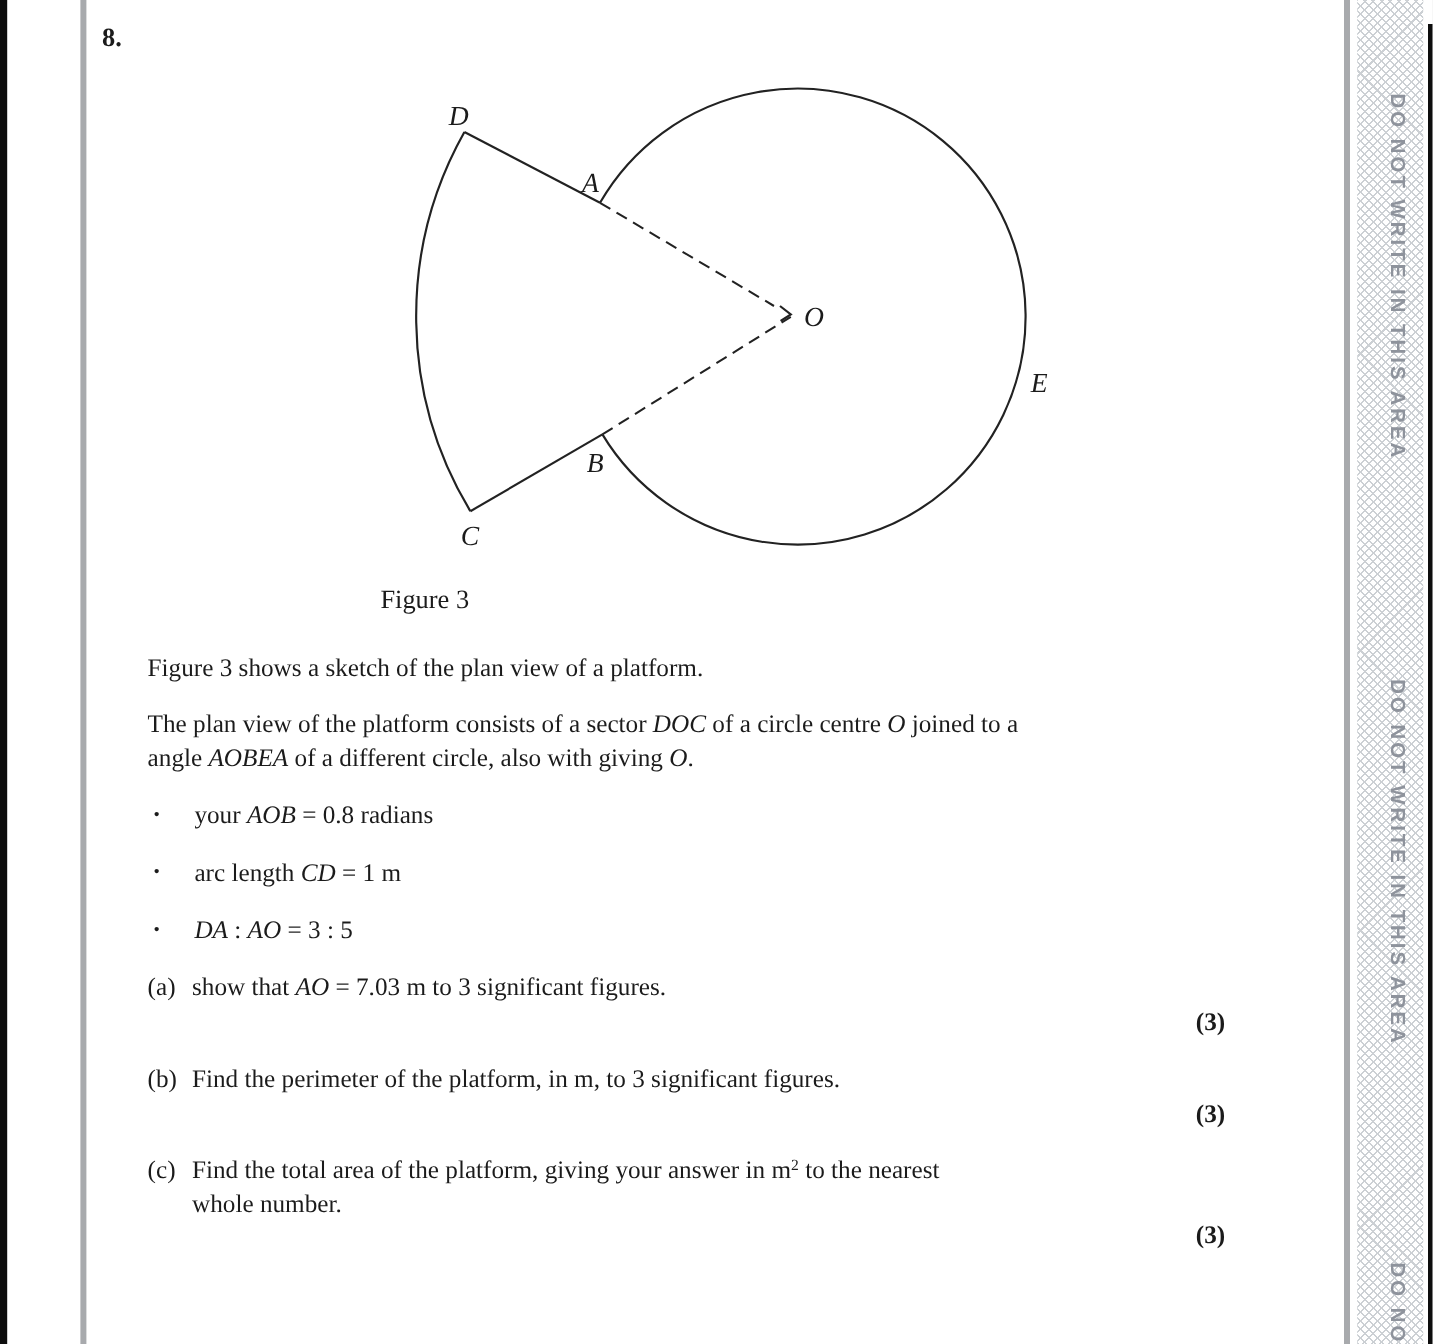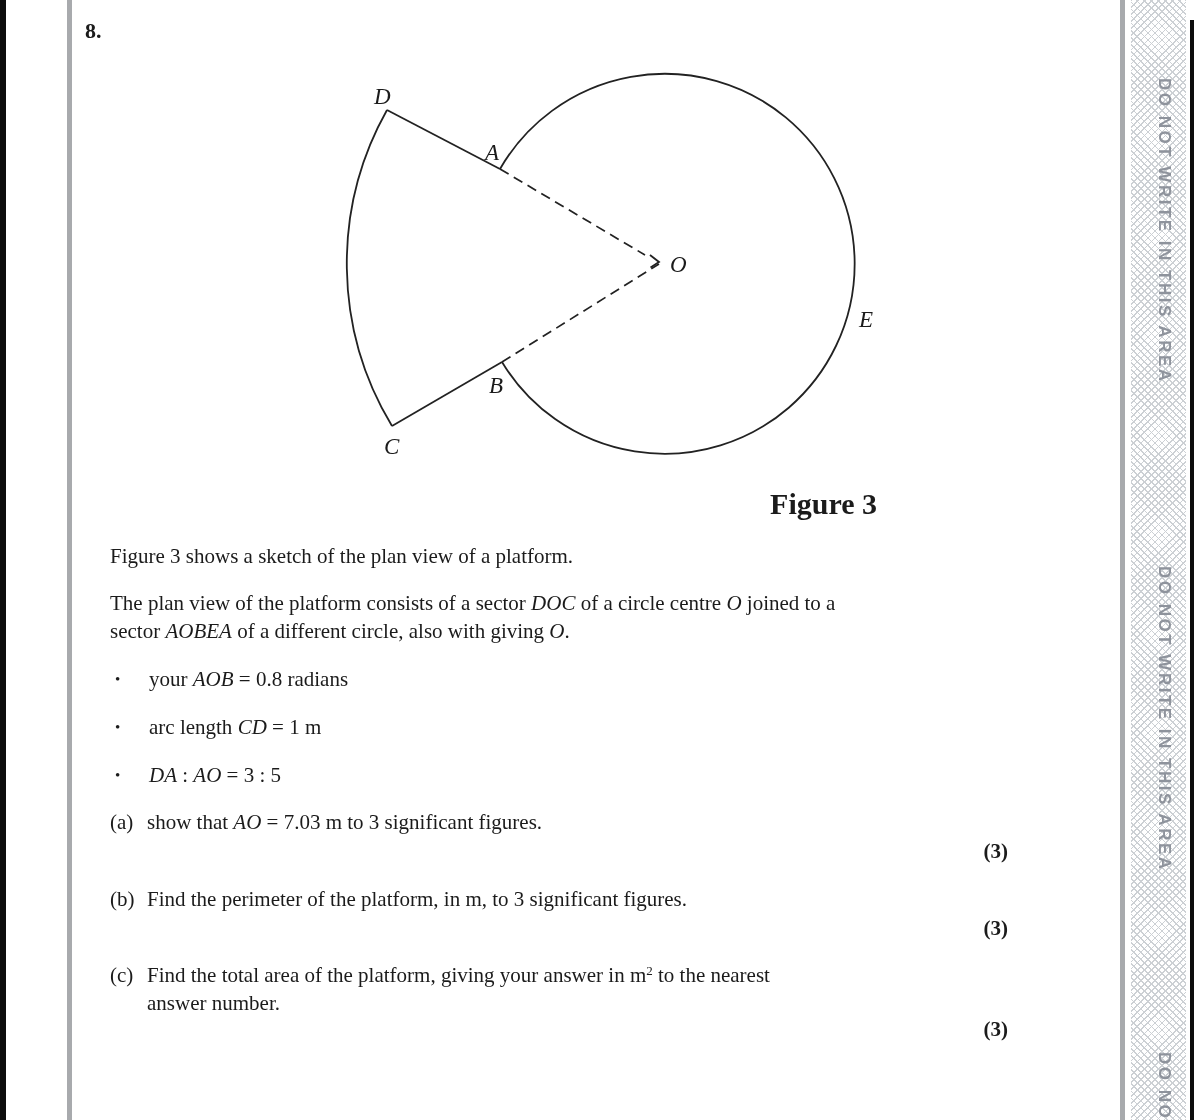--- a/index.html
+++ b/index.html
@@ -17,23 +17,23 @@
   .rule-left{left:67px;}
   .rule-right{left:1120px;}
   
   .qnum{position:absolute;left:85px;top:18px;font-weight:bold;font-size:22px;}
   
   .figure{position:absolute;left:320px;top:55px;width:580px;height:420px;}
   .figure path{stroke:#222;fill:none;}
   .figure .solid{stroke-width:1.8;}
   .figure .dashed{stroke-width:1.7;stroke-dasharray:10 6;}
   .figure text{font-family:"Liberation Serif","DejaVu Serif",serif;font-style:italic;font-size:23px;fill:#1b1b1b;}
-  .caption{position:absolute;left:317px;top:487px;width:560px;text-align:right;font-weight:bold;font-size:30px;}
+  .caption{position:absolute;left:317px;top:487px;width:560px;text-align:left;font-weight:normal;font-size:22px;}
   
-  .body{position:absolute;left:110px;top:542px;width:898px;font-size:21px;line-height:28px;}
+  .body{position:absolute;left:123px;top:542px;width:898px;font-size:21px;line-height:28px;}
   .body p{margin:0;}
   .desc{margin-top:19px !important;}
   .given{margin-top:21px !important;}
   .bullet{display:flex;margin-top:20px;}
   .dot{width:39px;flex:0 0 39px;padding-left:5px;box-sizing:border-box;font-size:15px;line-height:28px;}
   .btext{flex:1;}
   .part{display:flex;}
   .part-a{margin-top:19px;}
   .part-b{margin-top:20px;}
   .part-c{margin-top:19px;}
@@ -86,21 +86,21 @@
     <text x="670" y="272">O</text>
     <text x="489" y="393">B</text>
     <text x="384" y="454">C</text>
     <text x="859" y="327">E</text>
   </svg>
 
   <div class="caption">Figure 3</div>
 
   <div class="body">
     <p class="intro"><span>Figure 3 shows a sketch of the plan view of a platform.</span></p>
-    <p class="desc"><span>The plan view of the platform consists of a sector </span><i>DOC</i><span> of a circle centre </span><i>O</i><span> joined to a</span><br><span>sector </span><i>AOBEA</i><span> of a different circle, also with giving </span><i>O</i><span>.</span></p>
+    <p class="desc"><span>The plan view of the platform consists of a sector </span><i>DOC</i><span> of a circle centre </span><i>O</i><span> joined to a</span><br><span>angle </span><i>AOBEA</i><span> of a different circle, also with giving </span><i>O</i><span>.</span></p>
 
     <div class="bullet">
       <span class="dot">•</span>
       <span class="btext"><span>your </span><i>AOB</i><span> = 0.8 radians</span></span>
     </div>
     <div class="bullet">
       <span class="dot">•</span>
       <span class="btext"><span>arc length </span><i>CD</i><span> = 1 m</span></span>
     </div>
     <div class="bullet">
@@ -115,21 +115,21 @@
     <p class="marks">(3)</p>
 
     <div class="part part-b">
       <span class="plabel">(b)</span>
       <span class="ptext"><span>Find the perimeter of the platform, in m, to 3 significant figures.</span></span>
     </div>
     <p class="marks">(3)</p>
 
     <div class="part part-c">
       <span class="plabel">(c)</span>
-      <span class="ptext"><span>Find the total area of the platform, giving your answer in m</span><sup>2</sup><span> to the nearest</span><br><span>answer number.</span></span>
+      <span class="ptext"><span>Find the total area of the platform, giving your answer in m</span><sup>2</sup><span> to the nearest</span><br><span>whole number.</span></span>
     </div>
     <p class="marks marks-c">(3)</p>
   </div>
 
   <div class="rule rule-right"></div>
   <div class="hatch"></div>
   <div class="blackbar"></div>
   <div class="vtext vtext-1">DO NOT WRITE IN THIS AREA</div>
   <div class="vtext vtext-2">DO NOT WRITE IN THIS AREA</div>
   <div class="vtext vtext-3">DO NOT WRITE IN THIS AREA</div>

